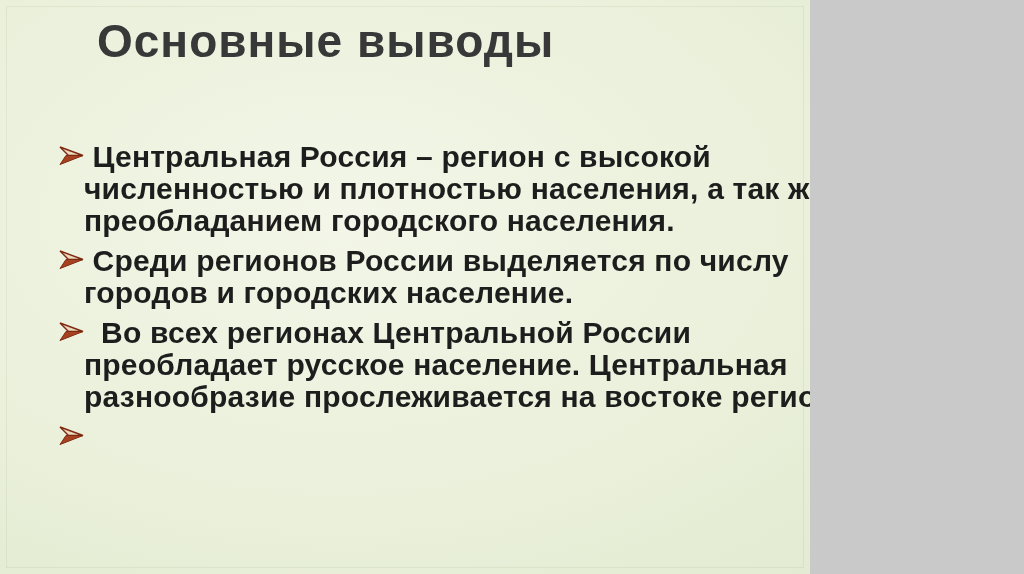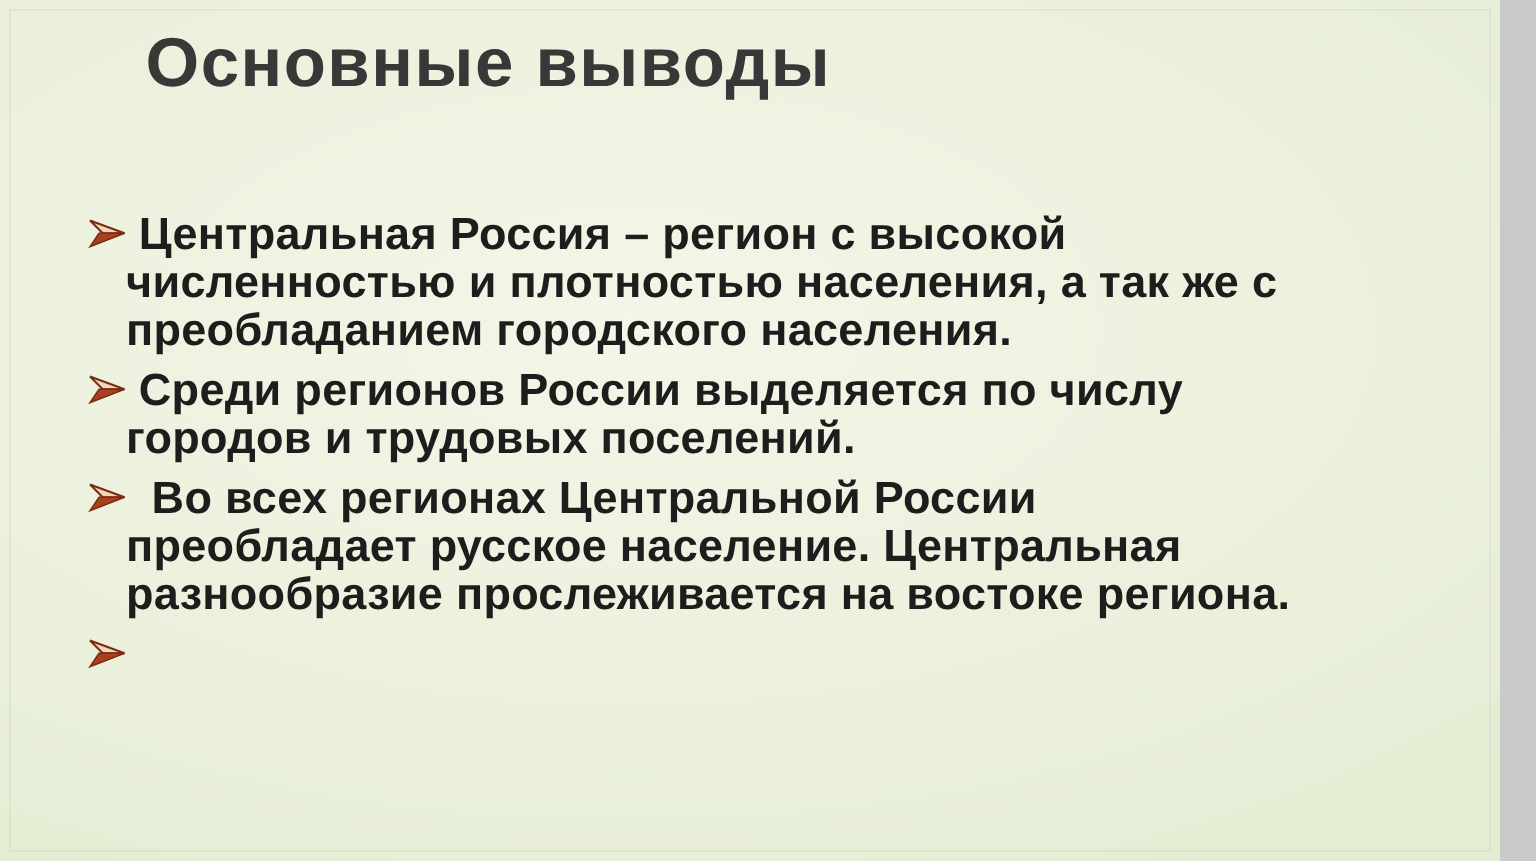--- a/index.html
+++ b/index.html
@@ -2,21 +2,21 @@
 <html><head>
 <meta charset="utf-8">
 <style>
   html, body {
     margin: 0;
     padding: 0;
     background: #c9c9c9;
   }
   .slide {
     position: relative;
-    width: 1000px;
+    width: 810px;
     height: 574px;
     overflow: hidden;
     background: radial-gradient(ellipse 130% 115% at 42% 38%,
                 #f3f6e8 0%, #eaf0da 45%, #e3ebd2 70%, #dce4c6 100%);
     font-family: "Liberation Sans", "DejaVu Sans", sans-serif;
   }
   .slide-frame {
     position: absolute;
     inset: 6px;
     border: 1px solid rgba(120, 140, 90, 0.10);
@@ -85,21 +85,21 @@
     </div>
 
     <div class="bullet-item">
       <span class="bullet-marker">
         <svg width="27" height="22" viewBox="0 0 27 22">
           <polygon points="2,2 25,10.5 10.5,10.5" fill="#ead9bd" stroke="#7e2a12" stroke-width="1.4"></polygon>
           <polygon points="25,10.5 2,19.5 8,10.5" fill="#a8411f" stroke="#7e2a12" stroke-width="1"></polygon>
         </svg>
       </span>
       <div class="bullet-text"> Среди регионов России выделяется по числу
-городов и трудовых поселений.</div>
+городов и городских население.</div>
     </div>
 
     <div class="bullet-item">
       <span class="bullet-marker">
         <svg width="27" height="22" viewBox="0 0 27 22">
           <polygon points="2,2 25,10.5 10.5,10.5" fill="#ead9bd" stroke="#7e2a12" stroke-width="1.4"></polygon>
           <polygon points="25,10.5 2,19.5 8,10.5" fill="#a8411f" stroke="#7e2a12" stroke-width="1"></polygon>
         </svg>
       </span>
       <div class="bullet-text">  Во всех регионах Центральной России

